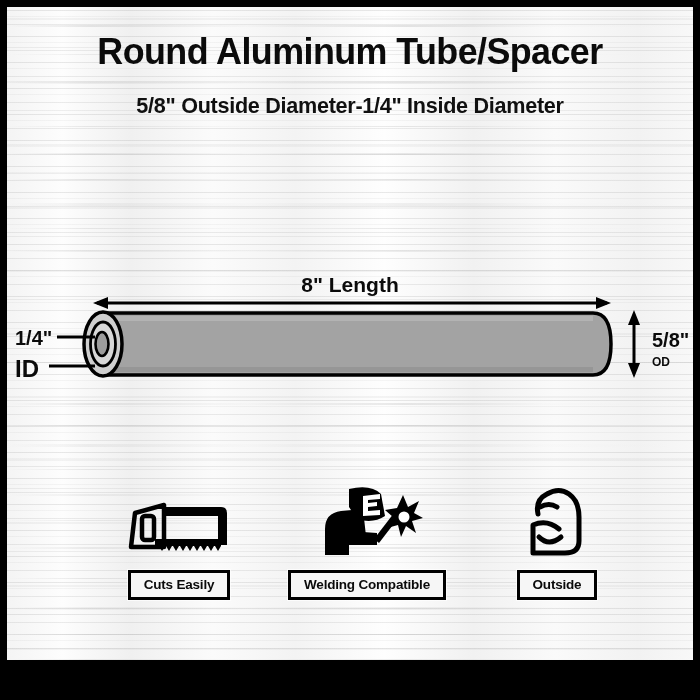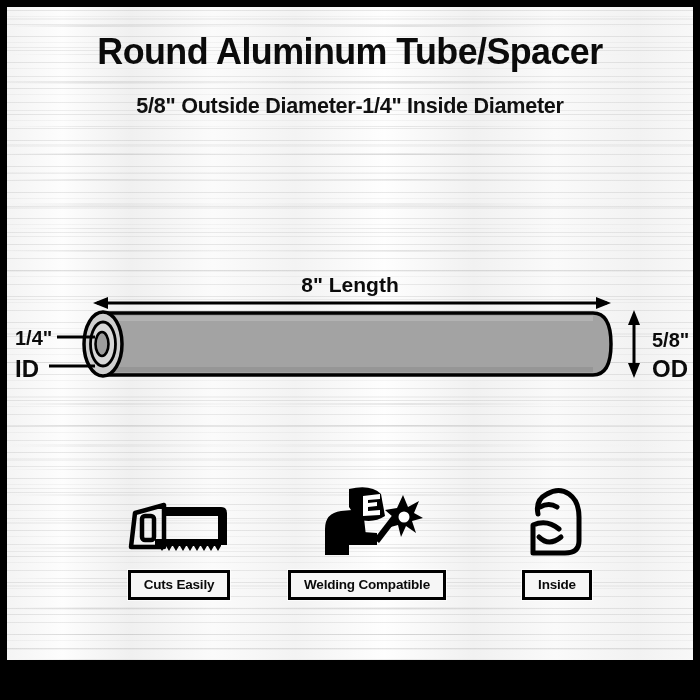--- a/index.html
+++ b/index.html
@@ -118,21 +118,21 @@
   .dim-label {
     position: absolute;
     font-weight: bold;
     color: #0b0b0b;
     white-space: nowrap;
   }
   #len-label { left: 0; top: 266px; width: 686px; text-align: center; font-size: 21px; }
   #id-label  { left: 8px;  top: 320px; font-size: 20px; }
   #idid-label{ left: 8px;  top: 348px; font-size: 24px; }
   #od-label  { left: 645px; top: 322px; font-size: 20px; }
-  #odod-label{ left: 645px; top: 348px; font-size: 24px; }
+  #odod-label{ left: 645px; top: 348px; font-size: 12px; }
 
   svg { display: block; }
 
   
   .feature {
     position: absolute;
     top: 478px;
     width: 180px;
     text-align: center;
   }
@@ -310,17 +310,17 @@
                      L 26,68
                      L 26,40
                      Q 40,34 52,44"></path>
 
             <path d="M 33,22 Q 42,17 50,22"></path>
 
             <path d="M 32,52 Q 42,62 54,52"></path>
           </g>
         </svg>
       </div>
-      <div class="feat-box">Inside</div>
+      <div class="feat-box">Outside</div>
     </div>
 
   </div>
 </div>
 
 </body></html>

